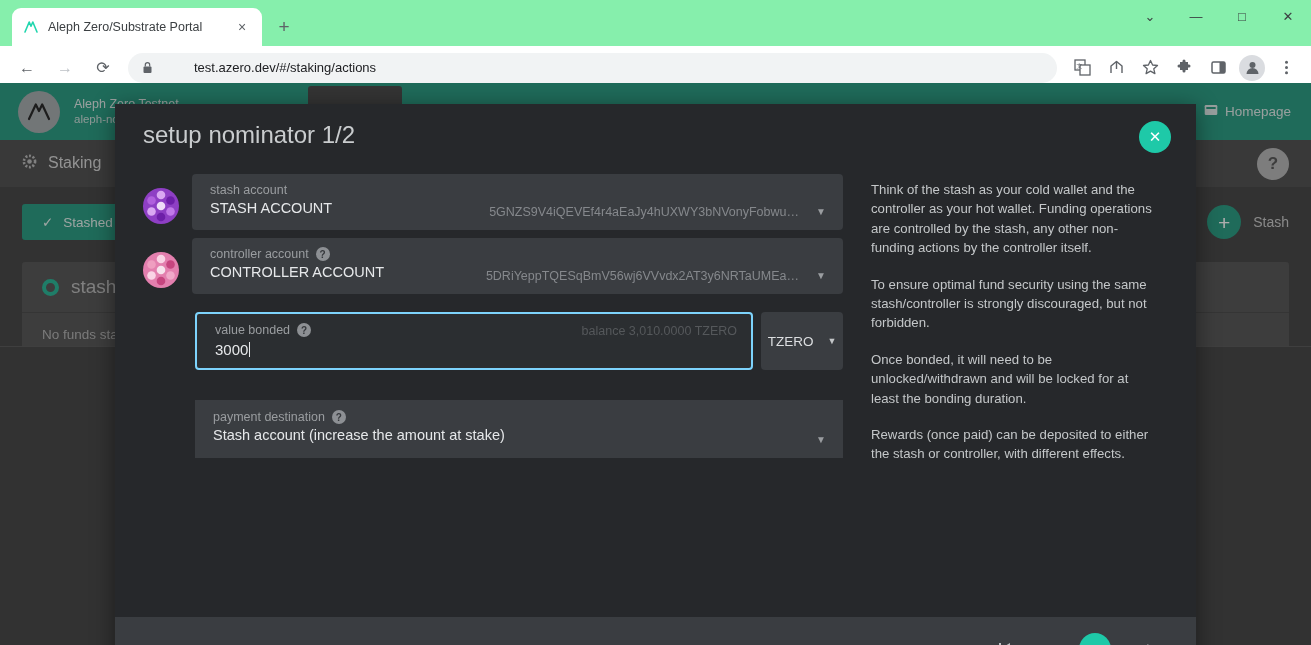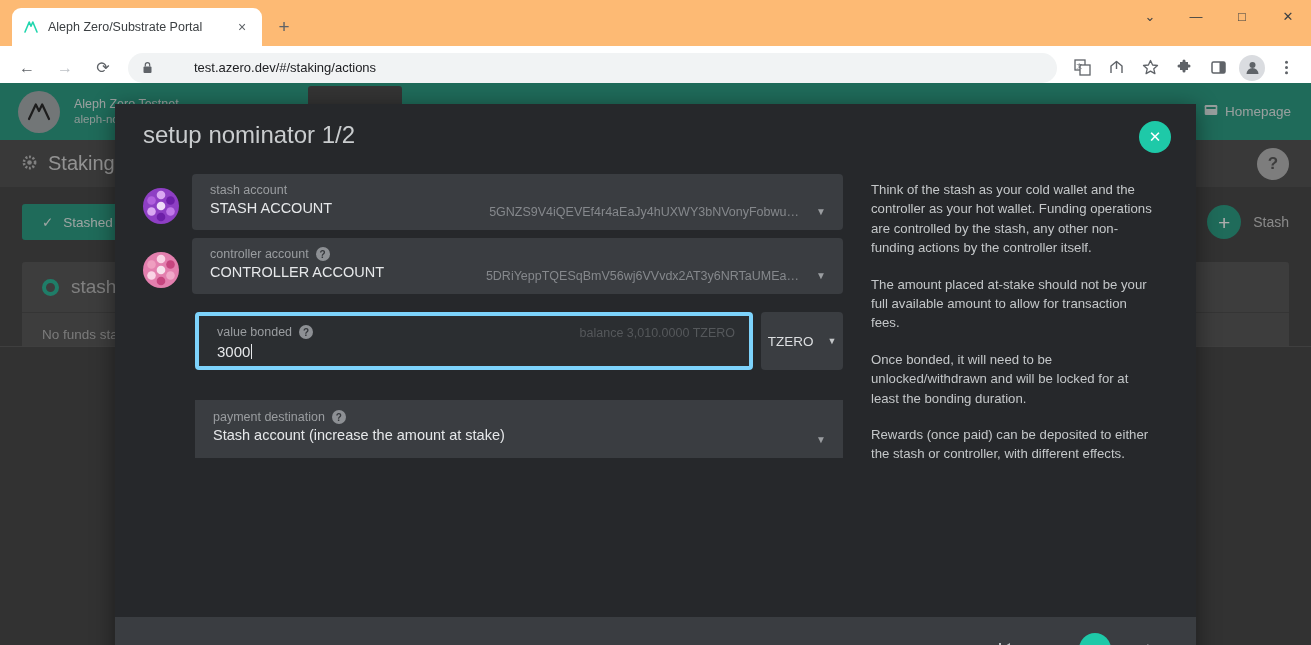--- a/index.html
+++ b/index.html
@@ -7,21 +7,21 @@
     width: 1311px; height: 645px;
     overflow: hidden;
     font-family: "Liberation Sans", sans-serif;
     background: #ffffff;
   }
 
   
   .browser { width: 1311px; height: 645px; position: relative; background: #d6dae0; }
 
   .titlebar {
-    height: 46px; background: #fdba74;
+    height: 46px; background: #86efac;
     display: flex; align-items: flex-end; position: relative;
   }
   .tab-strip { display: flex; align-items: flex-end; padding-left: 12px; height: 46px; }
   .tab {
     height: 38px; width: 250px;
     background: #ffffff; border-radius: 9px 9px 0 0;
     display: flex; align-items: center; padding: 0 10px;
     position: relative;
   }
   .tab-favicon {
@@ -121,21 +121,21 @@
   }
   .caret { font-size: 9px; opacity: .85; }
 
   
   .page-head {
     height: 48px; background: #545454;
     display: flex; align-items: center; padding: 0 22px;
     position: relative; border-bottom: 1px solid #4a4a4a;
   }
   .page-title {
-    font-size: 20px; color: #d8d8d8;
+    font-size: 16px; color: #d8d8d8;
     display: flex; gap: 11px;
   }
   .help-circle {
     position: absolute; right: 22px;
     width: 32px; height: 32px; border-radius: 50%;
     background: #b8b8b8; color: #5a5a5a;
     display: flex; align-items: center; justify-content: center;
     font-size: 17px; font-weight: bold;
   }
 
@@ -247,21 +247,21 @@
     font-size: 12.5px; color: #85888c;
   }
   .field-caret {
     position: absolute; right: 17px; bottom: 13px;
     color: #9a9da0; font-size: 10px;
   }
 
   
   .bond-row { display: flex; align-items: stretch; gap: 8px; margin: 18px 0 0 52px; }
   .bond-input {
-    flex: 1; background: #2b2e31; border: 4px solid #7dd3fc;
+    flex: 1; background: #2b2e31; border: 2px solid #7dd3fc;
     border-radius: 4px; padding: 9px 16px 12px 18px;
     position: relative; height: 58px;
   }
   .bond-balance {
     position: absolute; right: 14px; top: 10px;
     font-size: 12.5px; color: #55585b;
   }
   .bond-value {
     font-size: 15px; color: #e6e8ea; margin-top: 4px;
     display: flex; align-items: center;
@@ -570,21 +570,21 @@
               </div>
               <div class="dest-value">Stash account (increase the amount at stake)</div>
               <div class="field-caret">▼</div>
             </div>
           </div>
 
         </div>
 
         <div class="modal-right">
           <p class="help-para">Think of the stash as your cold wallet and the controller as your hot wallet. Funding operations are controlled by the stash, any other non-funding actions by the controller itself.</p>
-          <p class="help-para">The amount placed at-stake should not be your full available amount to allow for transaction fees.</p>
+          <p class="help-para">To ensure optimal fund security using the same stash/controller is strongly discouraged, but not forbidden.</p>
           <p class="help-para">Once bonded, it will need to be unlocked/withdrawn and will be locked for at least the bonding duration.</p>
           <p class="help-para">Rewards (once paid) can be deposited to either the stash or controller, with different effects.</p>
         </div>
       </div>
 
       <div class="modal-footer">
         <div class="btn-prev">
           <span>
             <svg width="15" height="15" viewBox="0 0 15 15">
               <rect x="2" y="3" width="2" height="9" fill="#bfc2c5"></rect>

